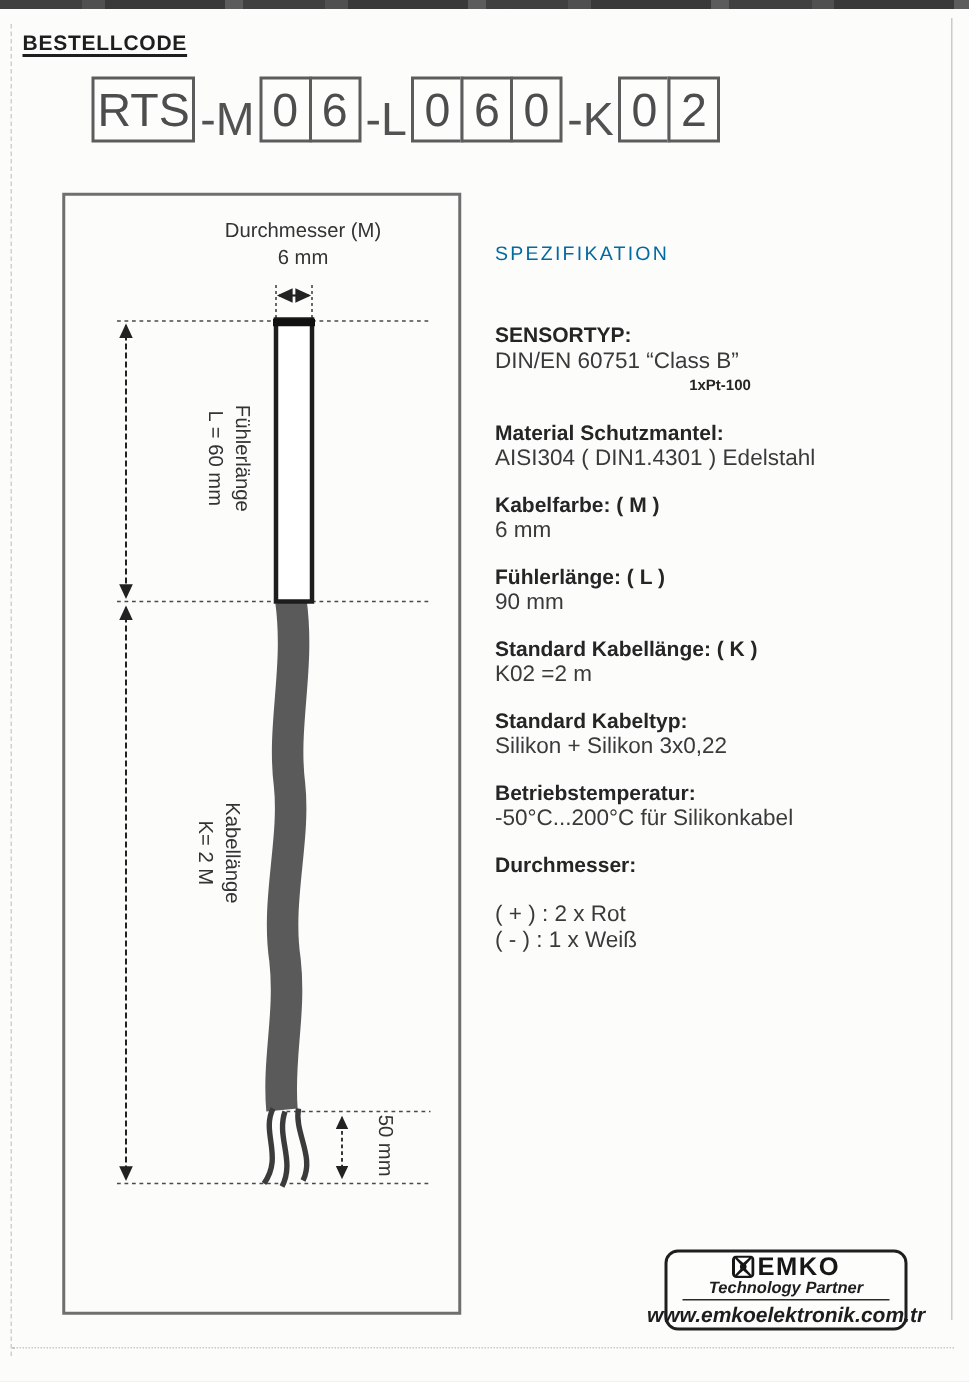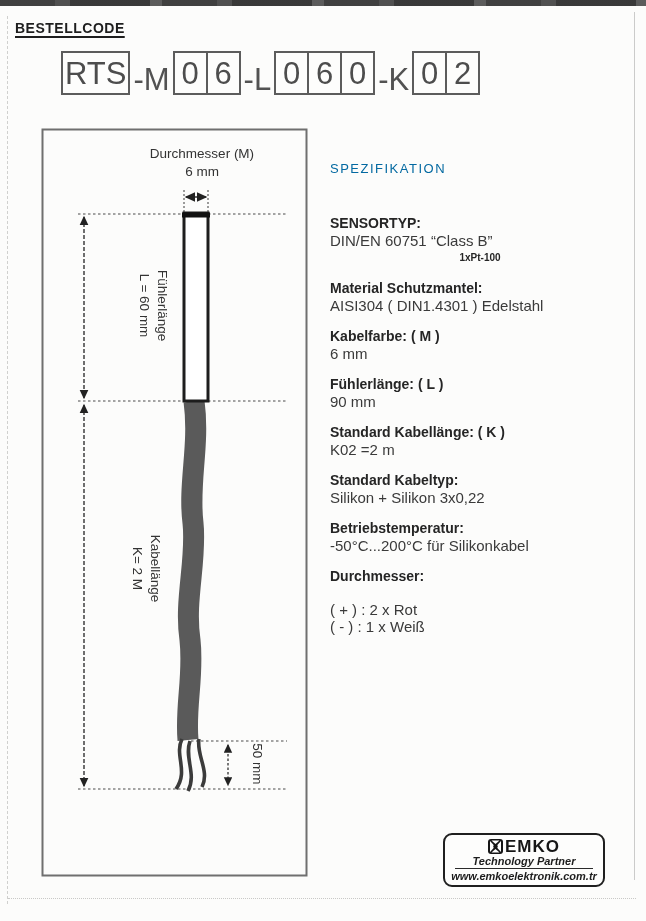--- a/index.html
+++ b/index.html
@@ -48,21 +48,21 @@
   
   .logo-box{
     position:absolute;left:443px;top:833px;width:158px;height:49px;
     border:2px solid #1f1f1f;border-radius:9px;background:#fdfdfc;
     display:flex;flex-direction:column;align-items:center;justify-content:center;padding-top:1px;
   }
   .logo-row{display:flex;align-items:center;gap:2px;line-height:1;}
   .logo-brand{font-size:17px;font-weight:800;color:#161616;letter-spacing:1px;}
   .logo-tagline{font-size:11px;font-weight:bold;font-style:italic;color:#1d1d1d;line-height:1.15;}
   .logo-rule{width:138px;border-top:1.5px solid #2a2a2a;margin:1px 0;}
-  .logo-url{font-size:11px;font-weight:bold;font-style:italic;color:#1d1d1d;line-height:1.2;}
+  .logo-url{font-size:14px;font-weight:bold;font-style:italic;color:#1d1d1d;line-height:1.2;}
 </style>
 </head>
 <body>
 
 <div class="page">
   <div class="scan-top"></div>
   <div class="scan-left"></div>
   <div class="scan-right"></div>
   <div class="scan-bottom"></div>
 

